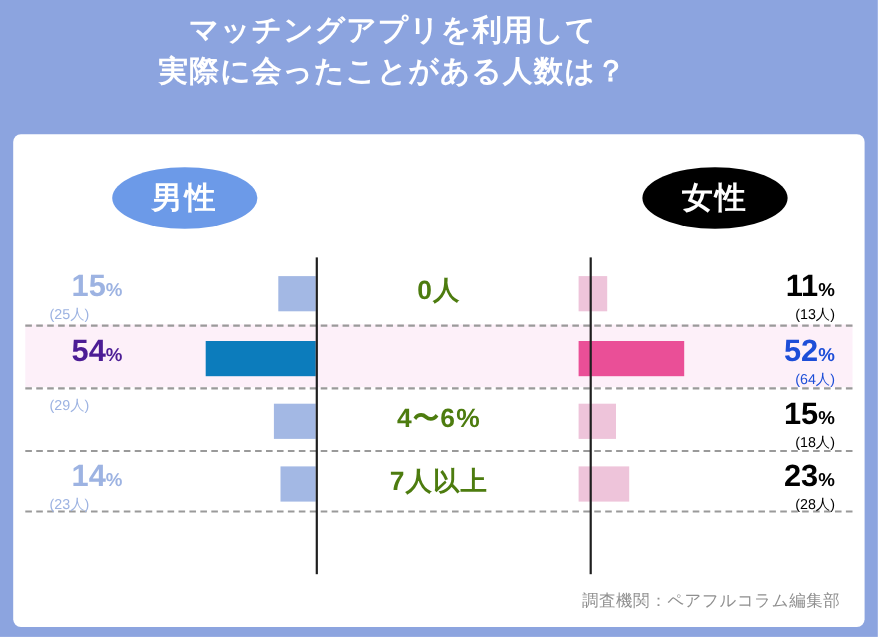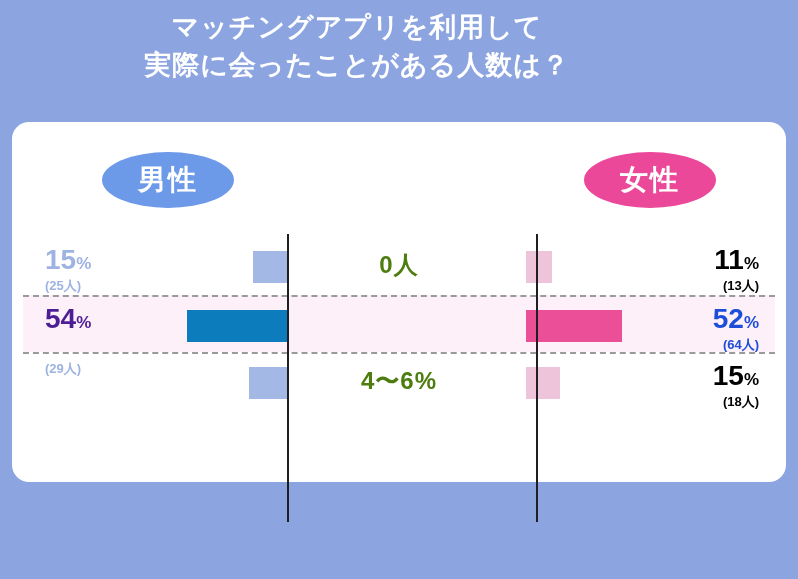--- a/index.html
+++ b/index.html
@@ -31,23 +31,23 @@
   #title-block .title-line {
     display: block;
   }
 
   
   #card {
     position: absolute;
     left: 12px;
     top: 122px;
     width: 774px;
-    height: 360px;
+    height: 448px;
     background: #ffffff;
-    border-radius: 17px;
+    border-radius: 7px;
     box-sizing: border-box;
   }
 
   
   .gender-badge {
     position: absolute;
     width: 132px;
     height: 56px;
     border-radius: 50%;
     color: #ffffff;
@@ -58,21 +58,21 @@
     letter-spacing: 2px;
   }
   #badge-male {
     left: 90px;
     top: 30px;
     background: #6c9ae8;
   }
   #badge-female {
     left: 572px;
     top: 30px;
-    background: #ec4899;
+    background: #000000;
   }
 
   
   #rows {
     position: absolute;
     left: 11px;
     top: 116px;
     width: 752px;
   }
   .row {
@@ -112,27 +112,28 @@
   }
   .row.highlight .val-female {
     color: #1d4ed8;
   }
   .val .pct {
     font-weight: bold;
     font-size: 28px;
     line-height: 29px;
     display: block;
     white-space: nowrap;
+    margin-left: 20px;
   }
   .val .pct .unit {
     font-size: 17px;
   }
   .val .count {
     display: block;
-    font-weight: bold;
+    font-weight: normal;
     font-size: 13px;
     line-height: 16px;
     white-space: nowrap;
   }
 
   
   .cat {
     position: absolute;
     left: 255px;
     width: 242px;
@@ -246,22 +247,36 @@
       </div>
       <div class="bar bar-male" style="width:38px"></div>
       <div class="cat">4〜6%</div>
       <div class="bar bar-female" style="width:34px"></div>
       <div class="val val-female">
         <span class="pct"><span>15</span><span class="unit">%</span></span>
         <span class="count">(18人)</span>
       </div>
     </div>
 
+    <div class="row last">
+      <div class="val val-male">
+        <span class="pct"><span>14</span><span class="unit">%</span></span>
+        <span class="count">(23人)</span>
+      </div>
+      <div class="bar bar-male" style="width:32px"></div>
+      <div class="cat">7人以上</div>
+      <div class="bar bar-female" style="width:46px"></div>
+      <div class="val val-female">
+        <span class="pct"><span>23</span><span class="unit">%</span></span>
+        <span class="count">(28人)</span>
+      </div>
+    </div>
 
   </div>
 
   <div id="axes-holder">
     <div class="axis" id="axis-male"></div>
     <div class="axis" id="axis-female"></div>
   </div>
 
+  <div id="footer-note">調査機関：ペアフルコラム編集部</div>
 
 </div>
 
 </body></html>

